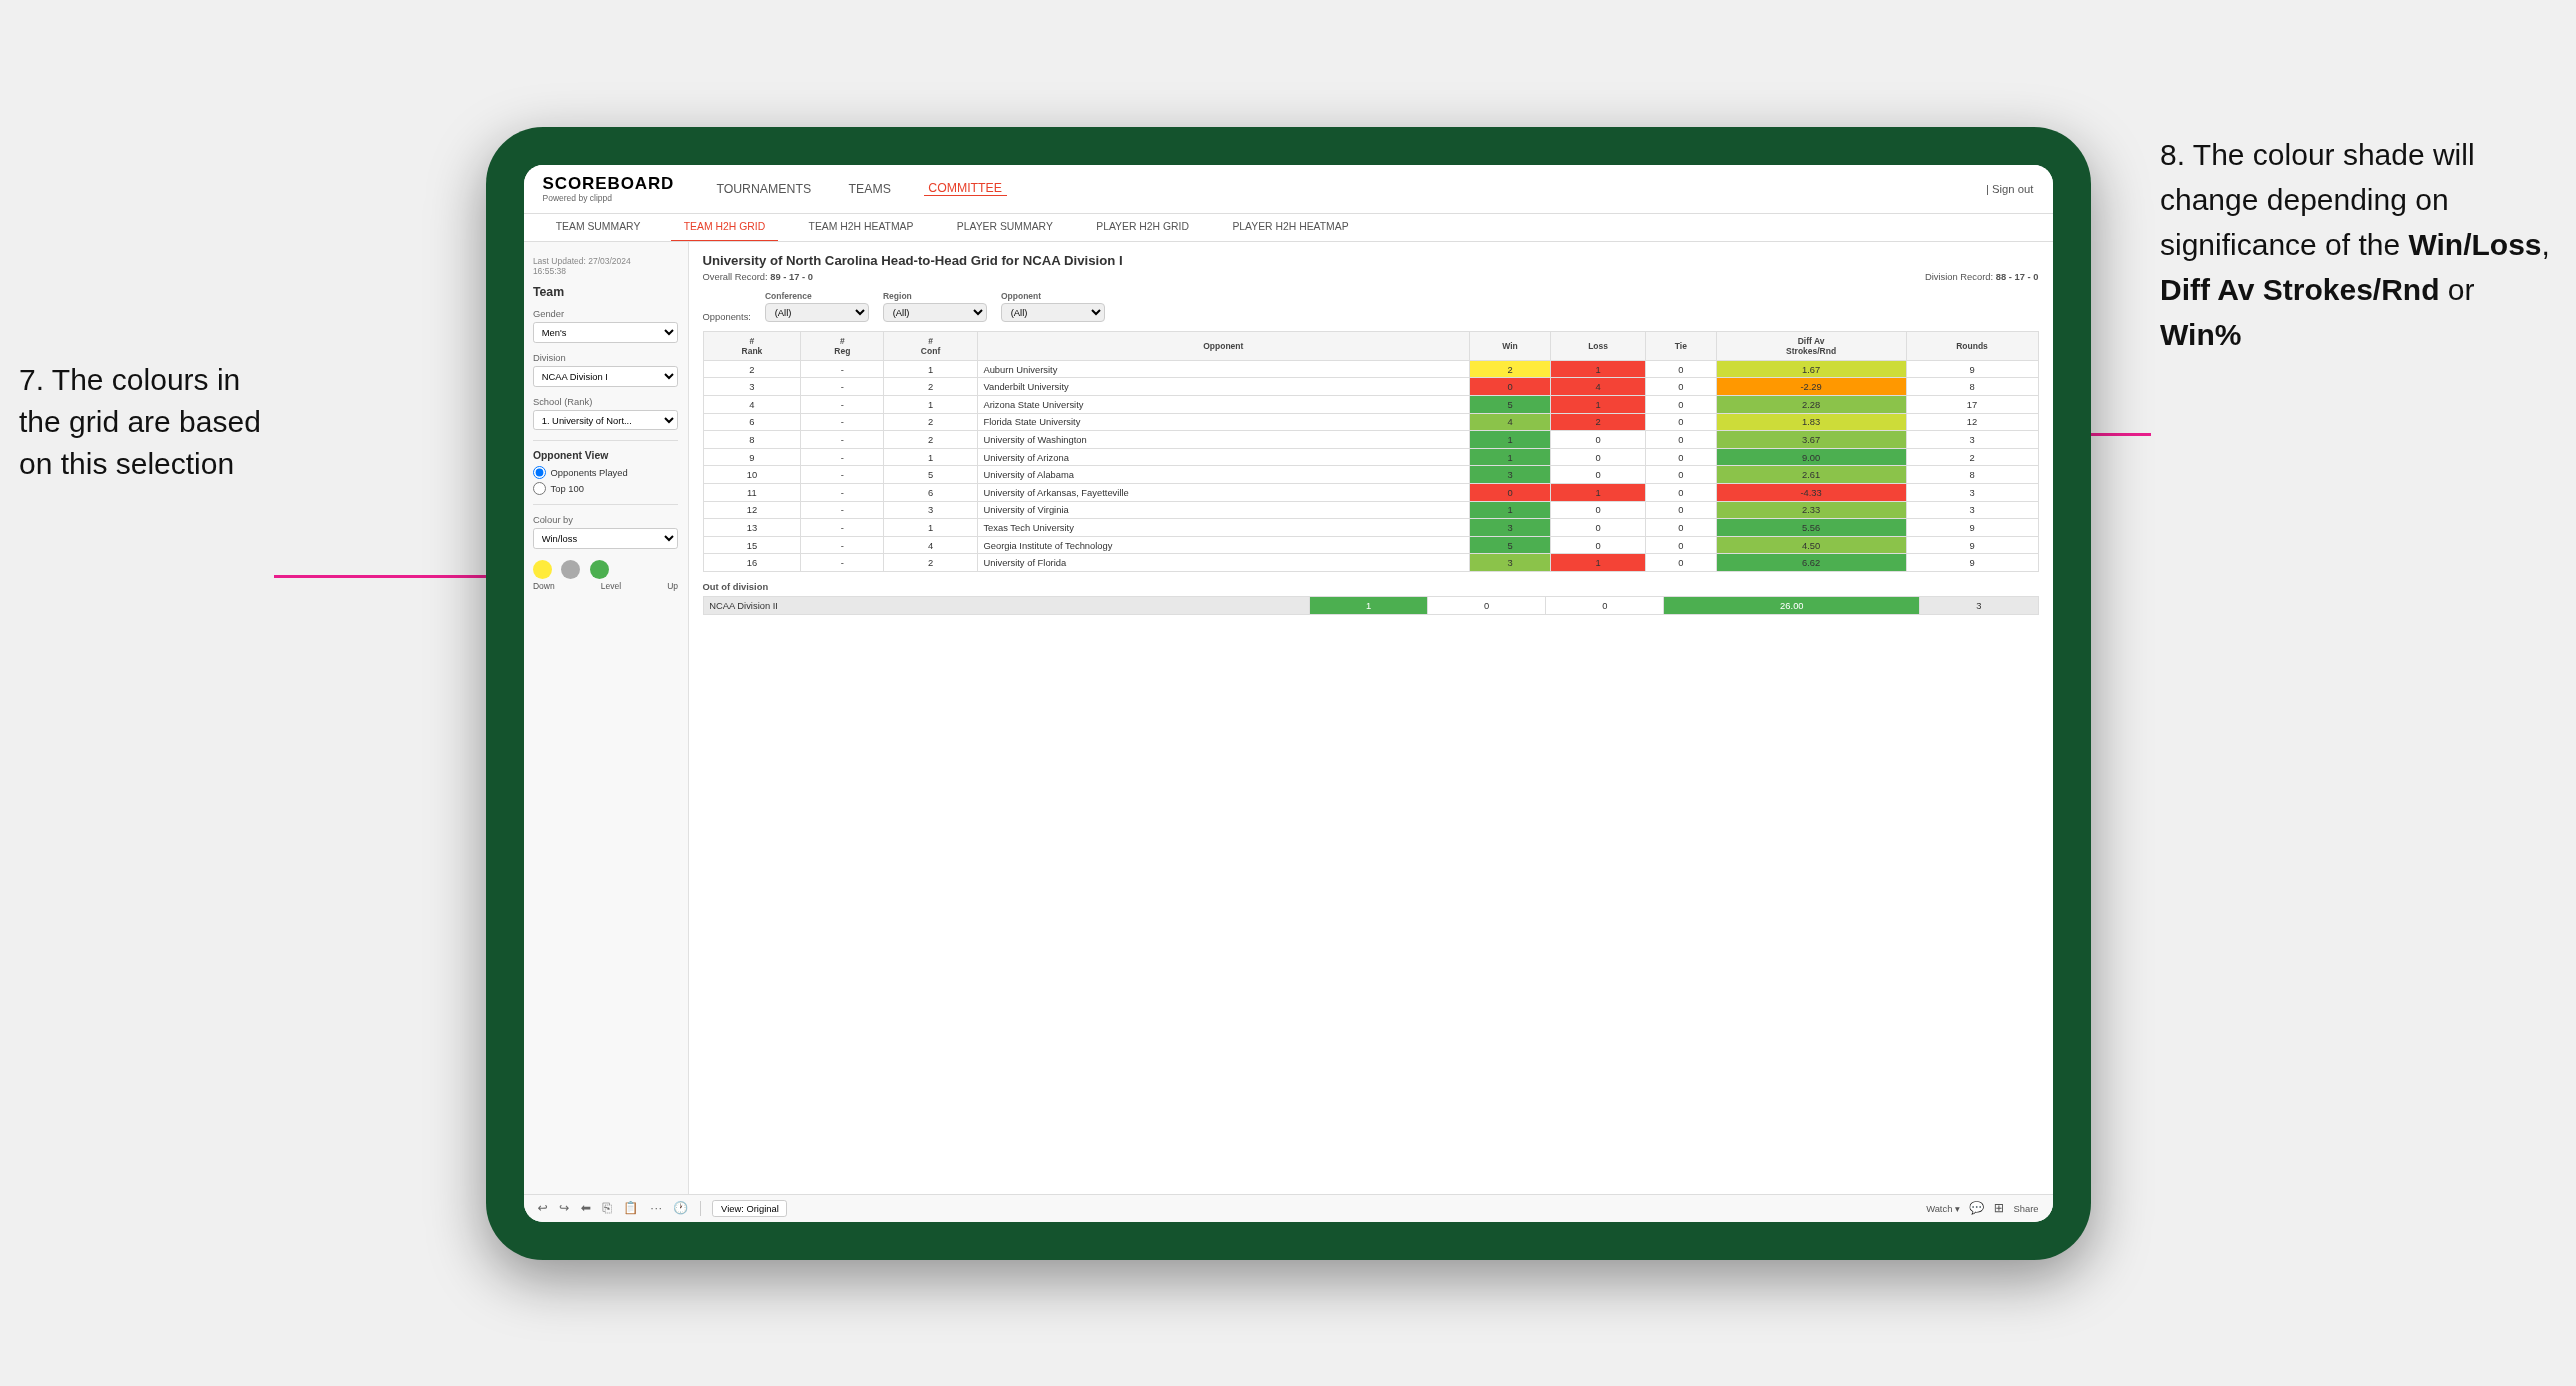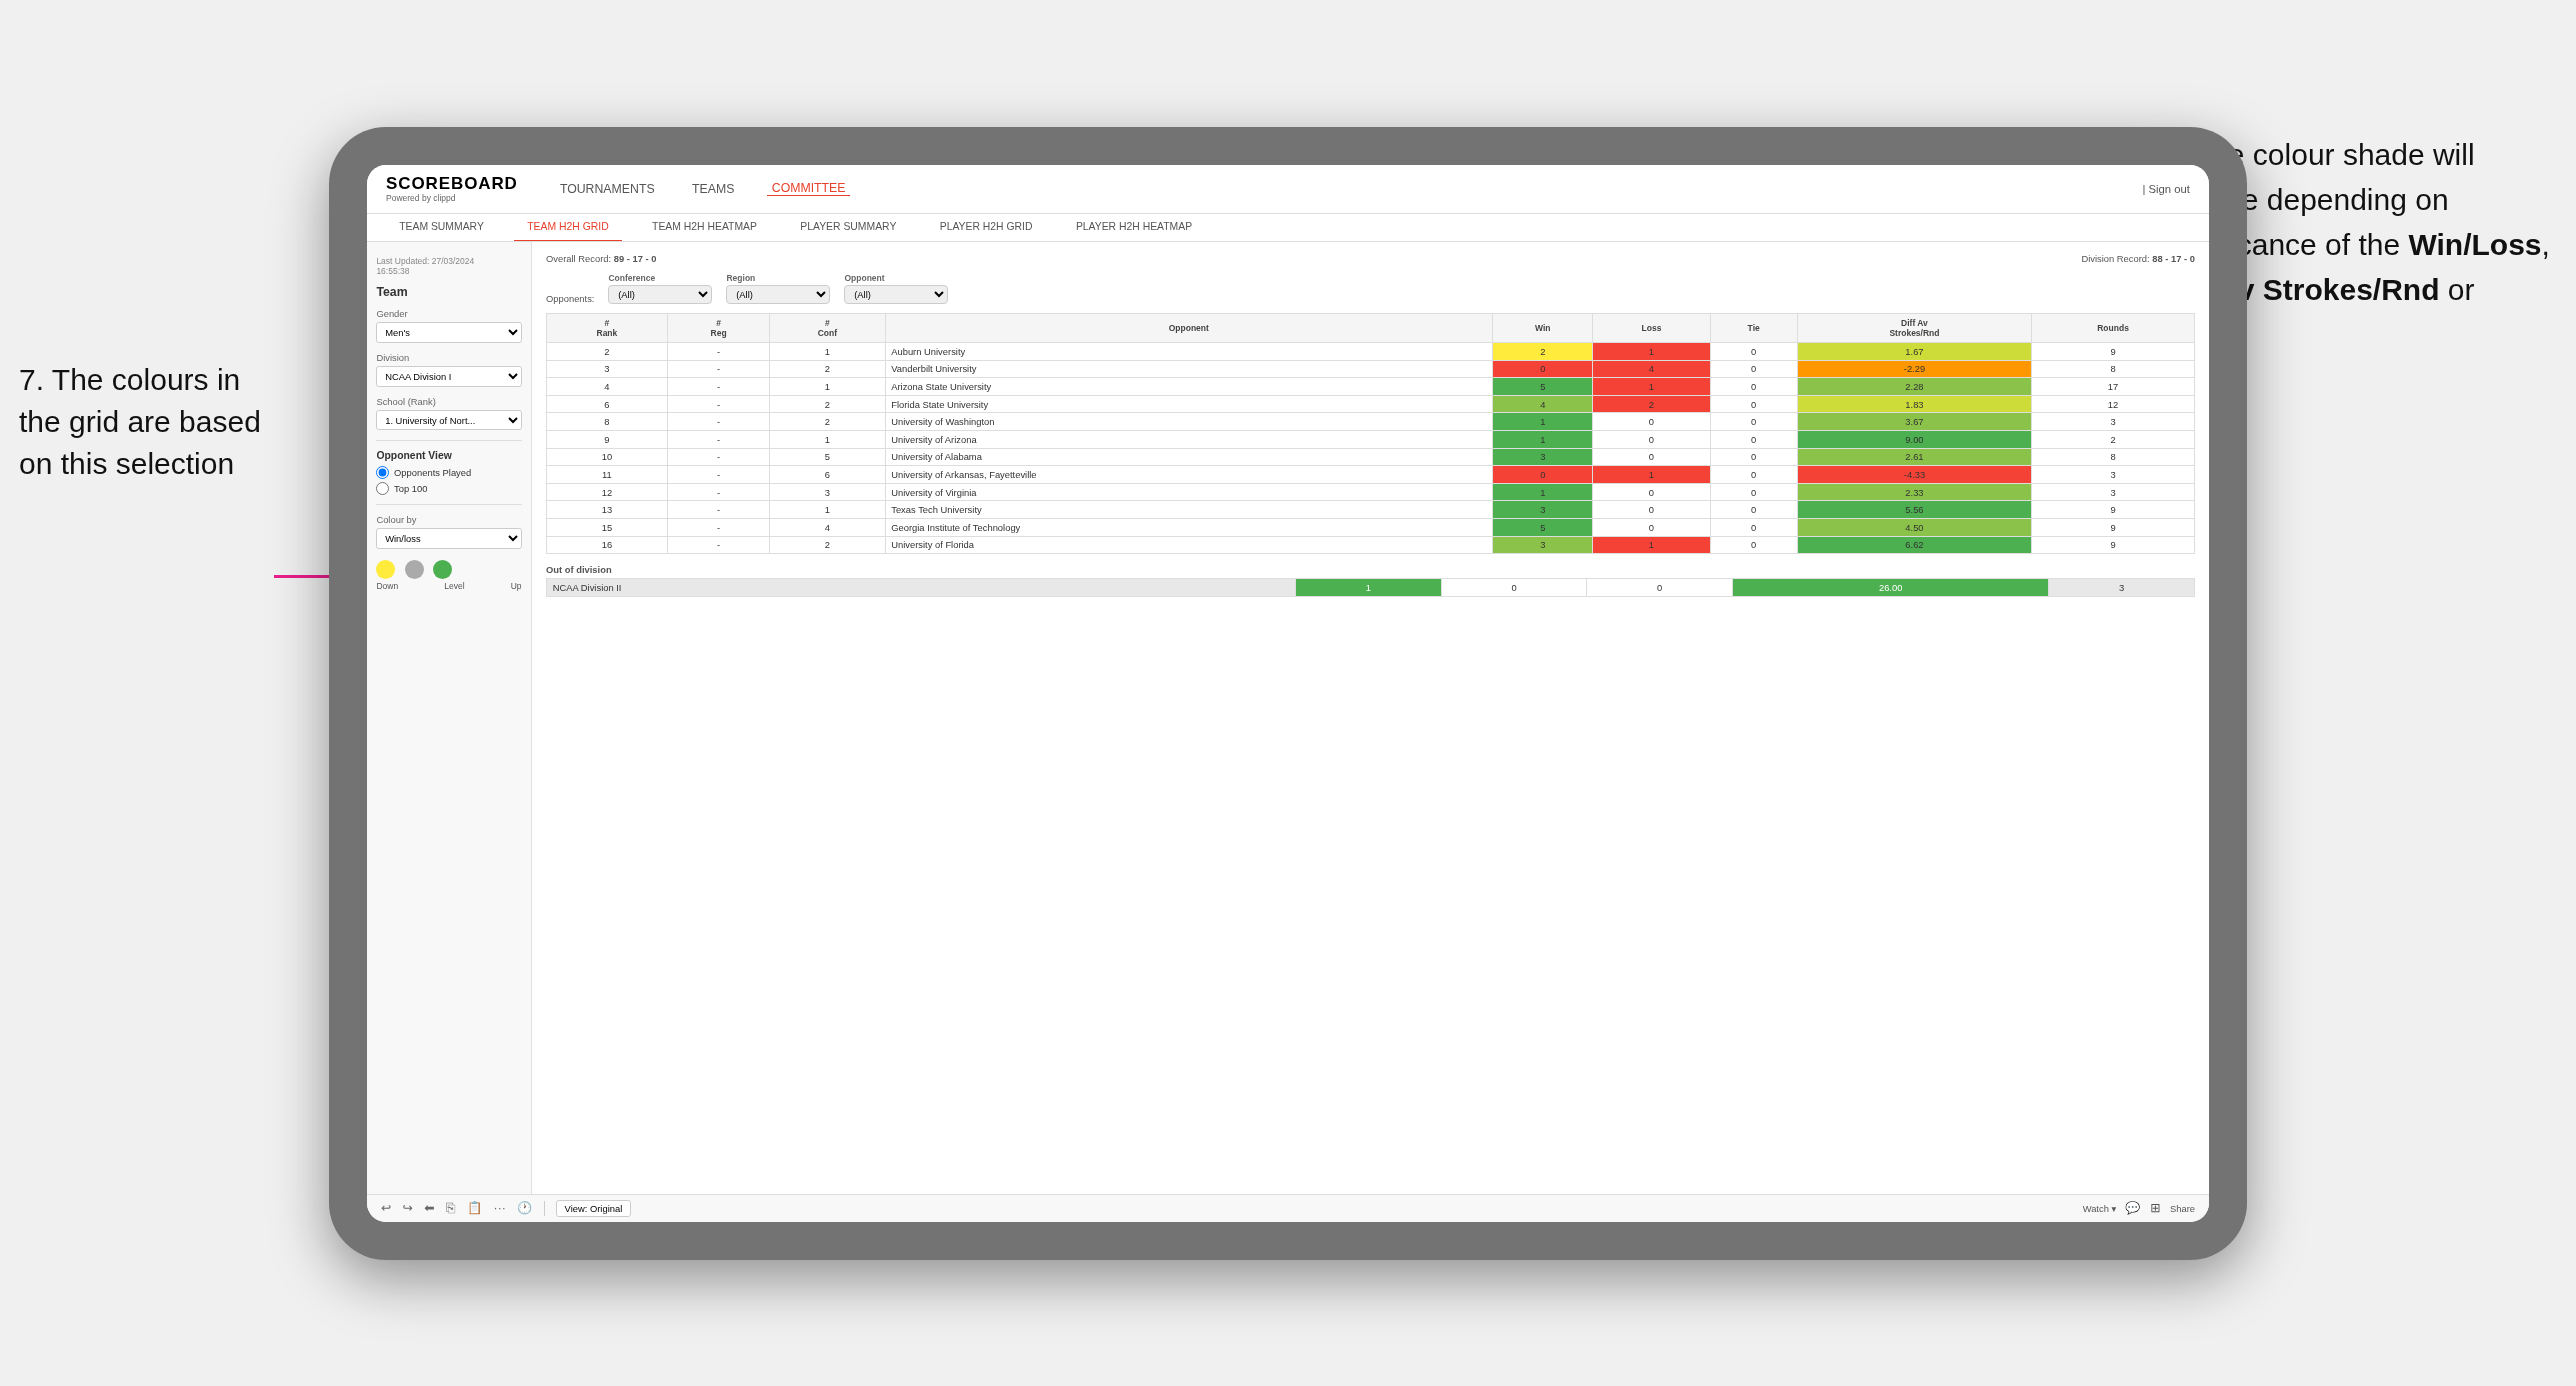--- a/index.html
+++ b/index.html
@@ -45,23 +45,23 @@
       top: 548px;
     }
     .arrow-right {
       position: absolute;
       right: 425px;
       top: 406px;
     }
 
     
     .tablet-frame {
-      width: 1918px;
+      width: 1605px;
       height: 1133px;
-      background: #737373;
+      background: #14532d;
       border-radius: 57px;
       padding: 38px;
       box-shadow: 0 19px 57px rgba(0,0,0,0.4);
       position: relative;
     }
     .tablet-screen {
       width: 100%;
       height: 100%;
       background: #fff;
       border-radius: 19px;
@@ -451,20 +451,21 @@
           <div class="colour-circle" style="background:#4caf50"></div>
         </div>
         <div class="colour-label-row">
           <span class="colour-label-text">Down</span>
           <span class="colour-label-text">Level</span>
           <span class="colour-label-text">Up</span>
         </div>
       </div>
 
       <div class="grid-area">
+        <div class="grid-title">University of North Carolina Head-to-Head Grid for NCAA Division I</div>
         <div class="grid-subtitle-row">
           <span>
             <span>Overall Record:</span> <strong>89 - 17 - 0</strong>
           </span>
           <span>
             <span>Division Record:</span> <strong>88 - 17 - 0</strong>
           </span>
         </div>
 
         <div class="filter-row">

